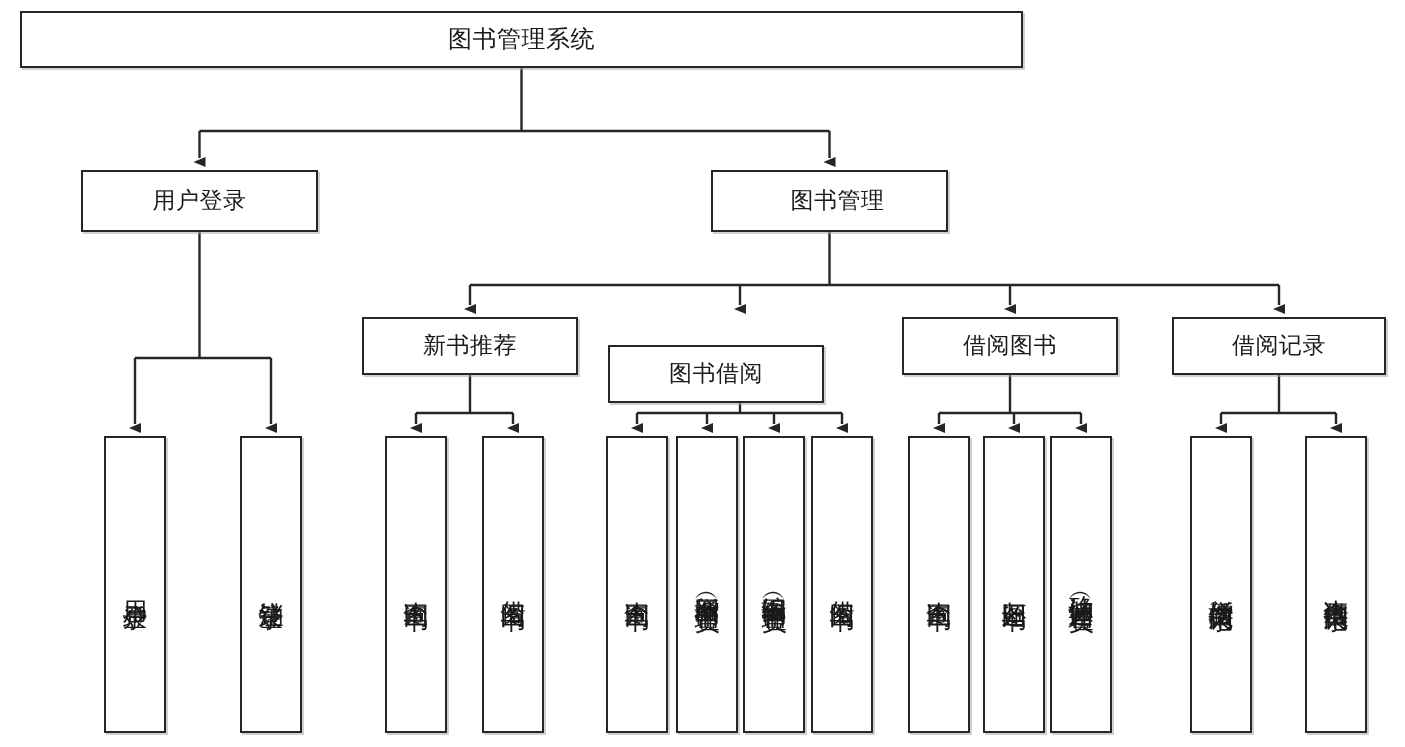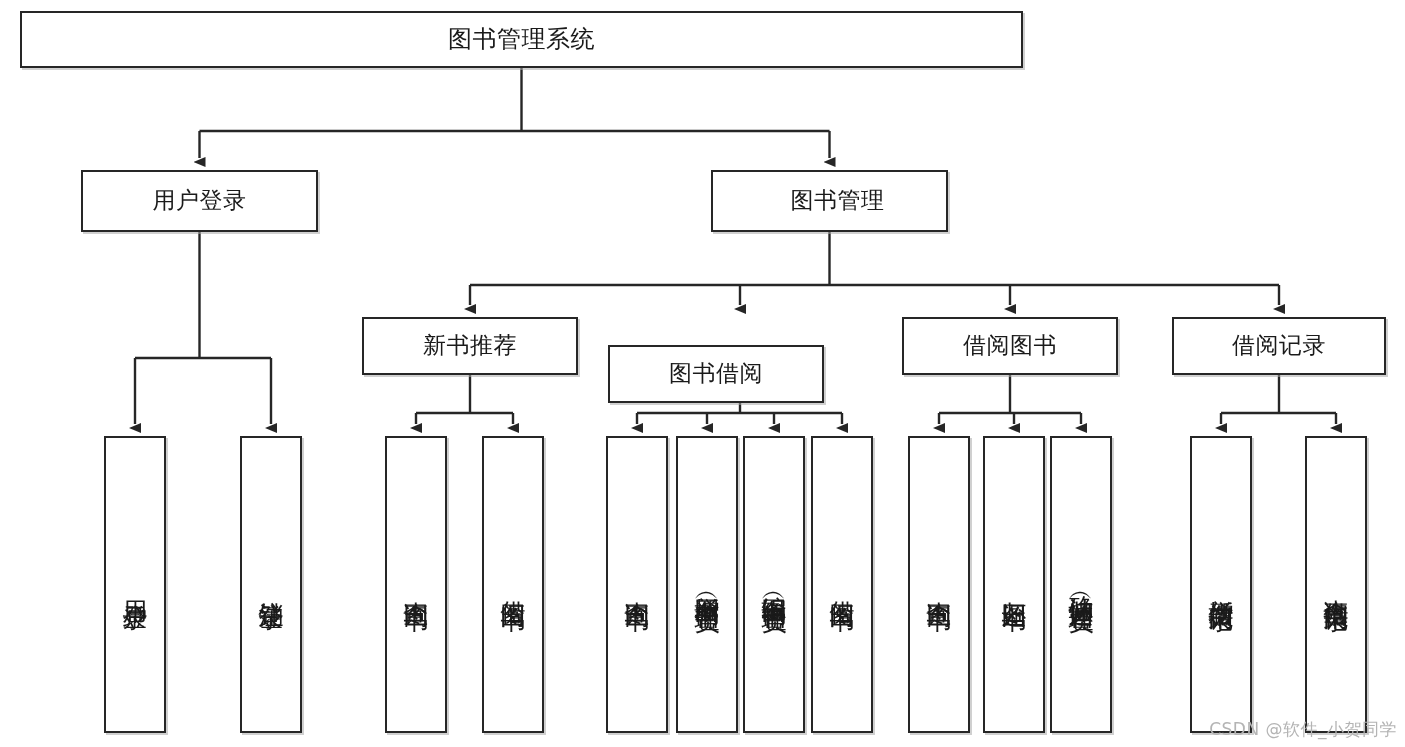--- a/index.html
+++ b/index.html
@@ -167,14 +167,13 @@
         <div class="lbl">确认归还（管理员）</div>
       </div>
       <div class="node vert" style="left: 1190px; top: 436px; width: 62px; height: 297px;">
         <div class="lbl">新增借阅记录</div>
       </div>
       <div class="node vert" style="left: 1305px; top: 436px; width: 62px; height: 297px;">
         <div class="lbl">查询借阅记录</div>
       </div>
     </div>
 
-  <div id="watermark">CSDN @软件_小贺同学</div>
 </div>
 
 </body></html>

